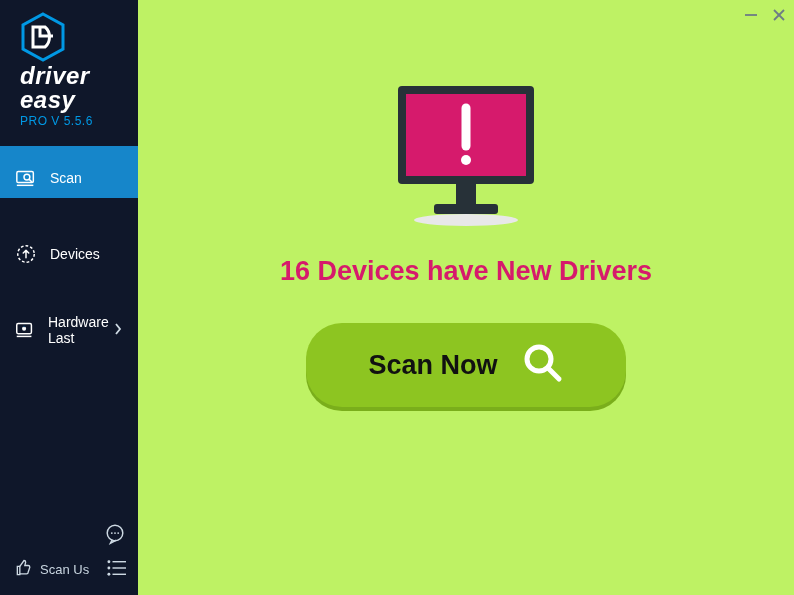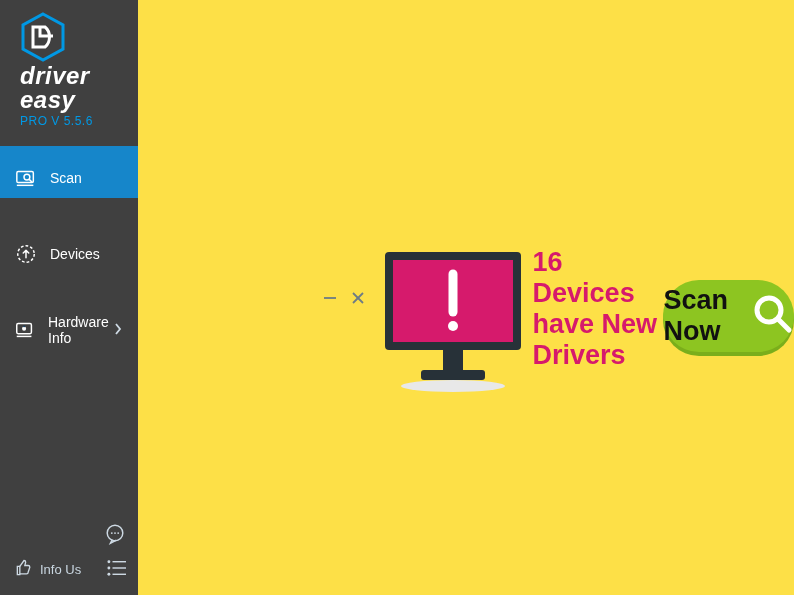--- a/index.html
+++ b/index.html
@@ -6,21 +6,21 @@
   body {
     width: 794px; height: 595px;
     font-family: "Segoe UI", Tahoma, Arial, sans-serif;
     background: #fff;
     display: flex;
     overflow: hidden;
   }
   
   .sidebar {
     width: 138px;
-    background: #404040;
+    background: #0f172a;
     color: #fff;
     display: flex;
     flex-direction: column;
     position: relative;
   }
   .logo-area {
     padding: 12px 0 8px 20px;
   }
   .logo-area svg { display: block; }
   .brand-text {
@@ -92,23 +92,23 @@
     bottom: 46px;
     cursor: pointer;
   }
   .menu-icon {
     margin-left: auto;
     cursor: pointer;
   }
   
   .main {
     flex: 1;
-    background: #fde047;
-    display: flex;
-    flex-direction: row;
+    background: #bef264;
+    display: flex;
+    flex-direction: column;
     align-items: center;
     position: relative;
   }
   .title-bar {
     height: 30px;
     width: 100%;
     display: flex;
     justify-content: flex-end;
     align-items: center;
     padding-right: 6px;
@@ -132,21 +132,21 @@
     color: #D61A6C;
   }
   .last-scan {
     margin-top: 8px;
     font-size: 13px;
     color: #444;
   }
   .scan-btn {
     margin-top: 36px;
     width: 320px;
-    height: 72px;
+    height: 84px;
     background: #8DC521;
     border-radius: 36px;
     display: flex;
     align-items: center;
     justify-content: center;
     gap: 24px;
     cursor: pointer;
     box-shadow: 0 4px 0 #7AAE1B;
   }
   .scan-btn .scan-label {
@@ -197,21 +197,21 @@
 
     <div class="nav-item">
       <span class="nav-icon">
         <svg width="22" height="22" viewBox="0 0 24 24" fill="none">
           <rect x="3" y="5" width="16" height="11" rx="1.5" stroke="#fff" stroke-width="1.6"></rect>
           <line x1="3" y1="19" x2="19" y2="19" stroke="#fff" stroke-width="1.6"></line>
           <circle cx="11" cy="10.5" r="2.2" fill="#fff"></circle>
           <rect x="10.2" y="7.3" width="1.6" height="1.6" fill="#003866"></rect>
         </svg>
       </span>
-      <span class="nav-label">Hardware Info</span>
+      <span class="nav-label">Hardware Last</span>
       <span class="chevron">
         <svg width="8" height="12" viewBox="0 0 8 12">
             <path d="M2 1 L6 6 L2 11" stroke="#cdd9e3" stroke-width="1.8" fill="none"></path>
           </svg>
       </span>
     </div>
 
 
   </div>
 
@@ -226,21 +226,21 @@
   </span>
 
   <div class="bottom-bar">
     <div class="like-btn">
       <span>
         <svg width="20" height="20" viewBox="0 0 24 24" fill="none">
           <path d="M4 10 h3 v10 h-3 z" stroke="#cdd9e3" stroke-width="1.6"></path>
           <path d="M7 19 h8 a2 2 0 0 0 2 -2 l2 -6 a2 2 0 0 0 -2 -2 h-4 l1 -4 a2 2 0 0 0 -2 -2 l-5 7" stroke="#cdd9e3" stroke-width="1.6" fill="none"></path>
         </svg>
       </span>
-      <span>Info Us</span>
+      <span>Scan Us</span>
     </div>
     <span class="menu-icon">
       <svg width="22" height="18" viewBox="0 0 24 20" fill="none">
         <circle cx="3" cy="3" r="1.6" fill="#cdd9e3"></circle>
           <line x1="7" y1="3" x2="22" y2="3" stroke="#cdd9e3" stroke-width="1.6"></line>
         <circle cx="3" cy="10" r="1.6" fill="#cdd9e3"></circle>
           <line x1="7" y1="10" x2="22" y2="10" stroke="#cdd9e3" stroke-width="1.6"></line>
         <circle cx="3" cy="17" r="1.6" fill="#cdd9e3"></circle>
           <line x1="7" y1="17" x2="22" y2="17" stroke="#cdd9e3" stroke-width="1.6"></line>
       </svg>

